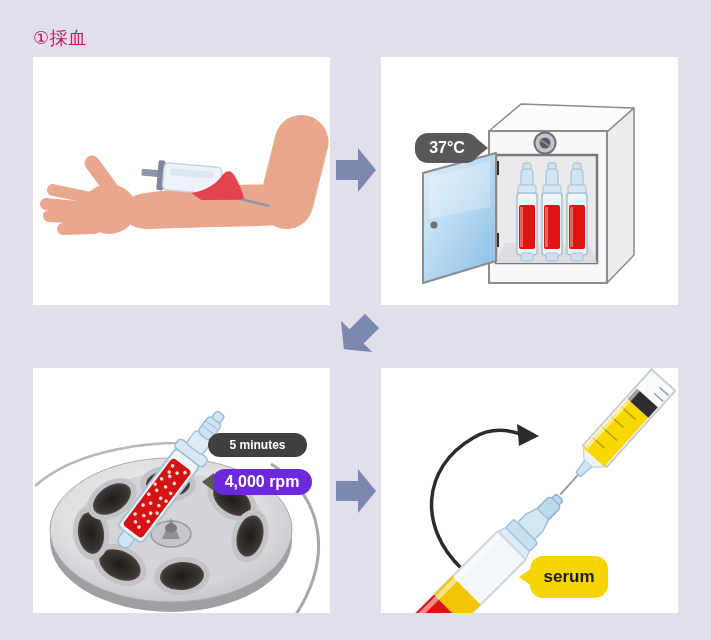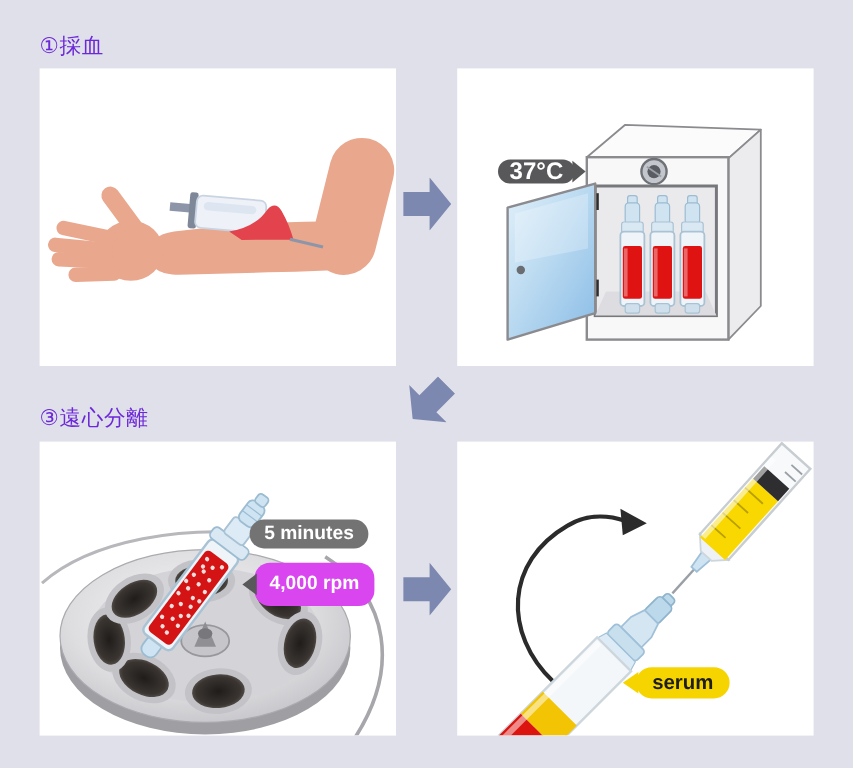--- a/index.html
+++ b/index.html
@@ -2,21 +2,21 @@
 <html><head>
 <meta charset="utf-8">
 <style>
   html,body { margin:0; padding:0; }
   .canvas {
     position:relative; width:711px; height:640px;
     background:#dfe0ea; overflow:hidden;
     font-family:"Liberation Sans","DejaVu Sans",sans-serif;
   }
   .step-title {
-    position:absolute; font-size:18px; color:#6d28d9;
+    position:absolute; font-size:18px; color:#be185d;
     white-space:nowrap; letter-spacing:0.5px;
   }
   #t1 { left:33px;  top:26px; }
   #t2 { left:378px; top:26px; }
   #t3 { left:33px;  top:336px; }
   #t4 { left:378px; top:336px; font-size:17px; }
   .panel { position:absolute; background:#ffffff; overflow:hidden; }
   #p1 { left:33px;  top:57px;  width:297px; height:248px; }
   #p2 { left:381px; top:57px;  width:297px; height:248px; }
   #p3 { left:33px;  top:368px; width:297px; height:245px; }
@@ -24,58 +24,57 @@
   .panel svg { display:block; width:100%; height:100%; }
   .arrow { position:absolute; width:40px; height:44px; }
   #a1 { left:336px; top:148px; }
   #a2 { left:338px; top:313px; transform:rotate(135deg); }
   #a3 { left:336px; top:469px; }
   .badge {
     position:absolute; display:flex; align-items:center; justify-content:center;
     font-weight:bold; box-sizing:border-box; z-index:5;
   }
   .badge-37 {
-    left:34px; top:76px; width:64px; height:20px;
-    background:#58585a; color:#ffffff; border-radius:13px; font-size:20px;
+    left:34px; top:76px; width:64px; height:30px;
+    background:#58585a; color:#ffffff; border-radius:13px; font-size:16px;
   }
   .badge-37::after {
     content:""; position:absolute; right:-9px; top:50%; transform:translateY(-50%);
     border-top:9px solid transparent; border-bottom:9px solid transparent;
     border-left:11px solid #58585a;
   }
   .badge-5min {
     left:175px; top:65px; width:99px; height:24px;
-    background:#737373; color:#ffffff; border-radius:15px; font-size:16px;
+    background:#404040; color:#ffffff; border-radius:15px; font-size:12px;
   }
   .badge-rpm {
-    left:179px; top:101px; width:100px; height:36px;
-    background:#d946ef; color:#ffffff; border-radius:13px; font-size:16px;
+    left:179px; top:101px; width:100px; height:26px;
+    background:#6d28d9; color:#ffffff; border-radius:13px; font-size:16px;
   }
   .badge-rpm::before {
     content:""; position:absolute; left:-10px; top:50%; transform:translateY(-50%);
     border-top:9px solid transparent; border-bottom:9px solid transparent;
     border-right:12px solid #58585a;
   }
   .badge-serum {
-    left:149px; top:188px; width:78px; height:26px;
+    left:149px; top:188px; width:78px; height:42px;
     background:#f6d400; color:#1e1e1e; border-radius:13px; font-size:17px;
   }
   .badge-serum::before {
     content:""; position:absolute; left:-11px; top:50%; transform:translateY(-50%);
     border-top:9px solid transparent; border-bottom:9px solid transparent;
     border-right:13px solid #f6d400;
   }
 </style>
 </head>
 <body>
 
 <div class="canvas">
 
   <div class="step-title" id="t1">①採血</div>
-  <div class="step-title" id="t3">③遠心分離</div>
 
   <div class="panel" id="p1">
     <svg viewBox="0 0 297 248">
       <g>
         <rect x="-27" y="-58" width="54" height="116" rx="27" fill="#e9a78e" transform="translate(261,115) rotate(14)"></rect>
         <path d="M258,128 C215,126 160,130 112,136 C97,138 90,146 91,156 C92,167 101,172 116,172 C170,170 225,170 262,167 Z" fill="#e9a78e"></path>
         <ellipse cx="76" cy="152" rx="27" ry="25" fill="#e9a78e"></ellipse>
         <line x1="84" y1="140" x2="59" y2="106" stroke="#e9a78e" stroke-width="15" stroke-linecap="round"></line>
         <line x1="58" y1="141" x2="20" y2="133" stroke="#e9a78e" stroke-width="12" stroke-linecap="round"></line>
         <line x1="55" y1="151" x2="13" y2="147" stroke="#e9a78e" stroke-width="12" stroke-linecap="round"></line>

